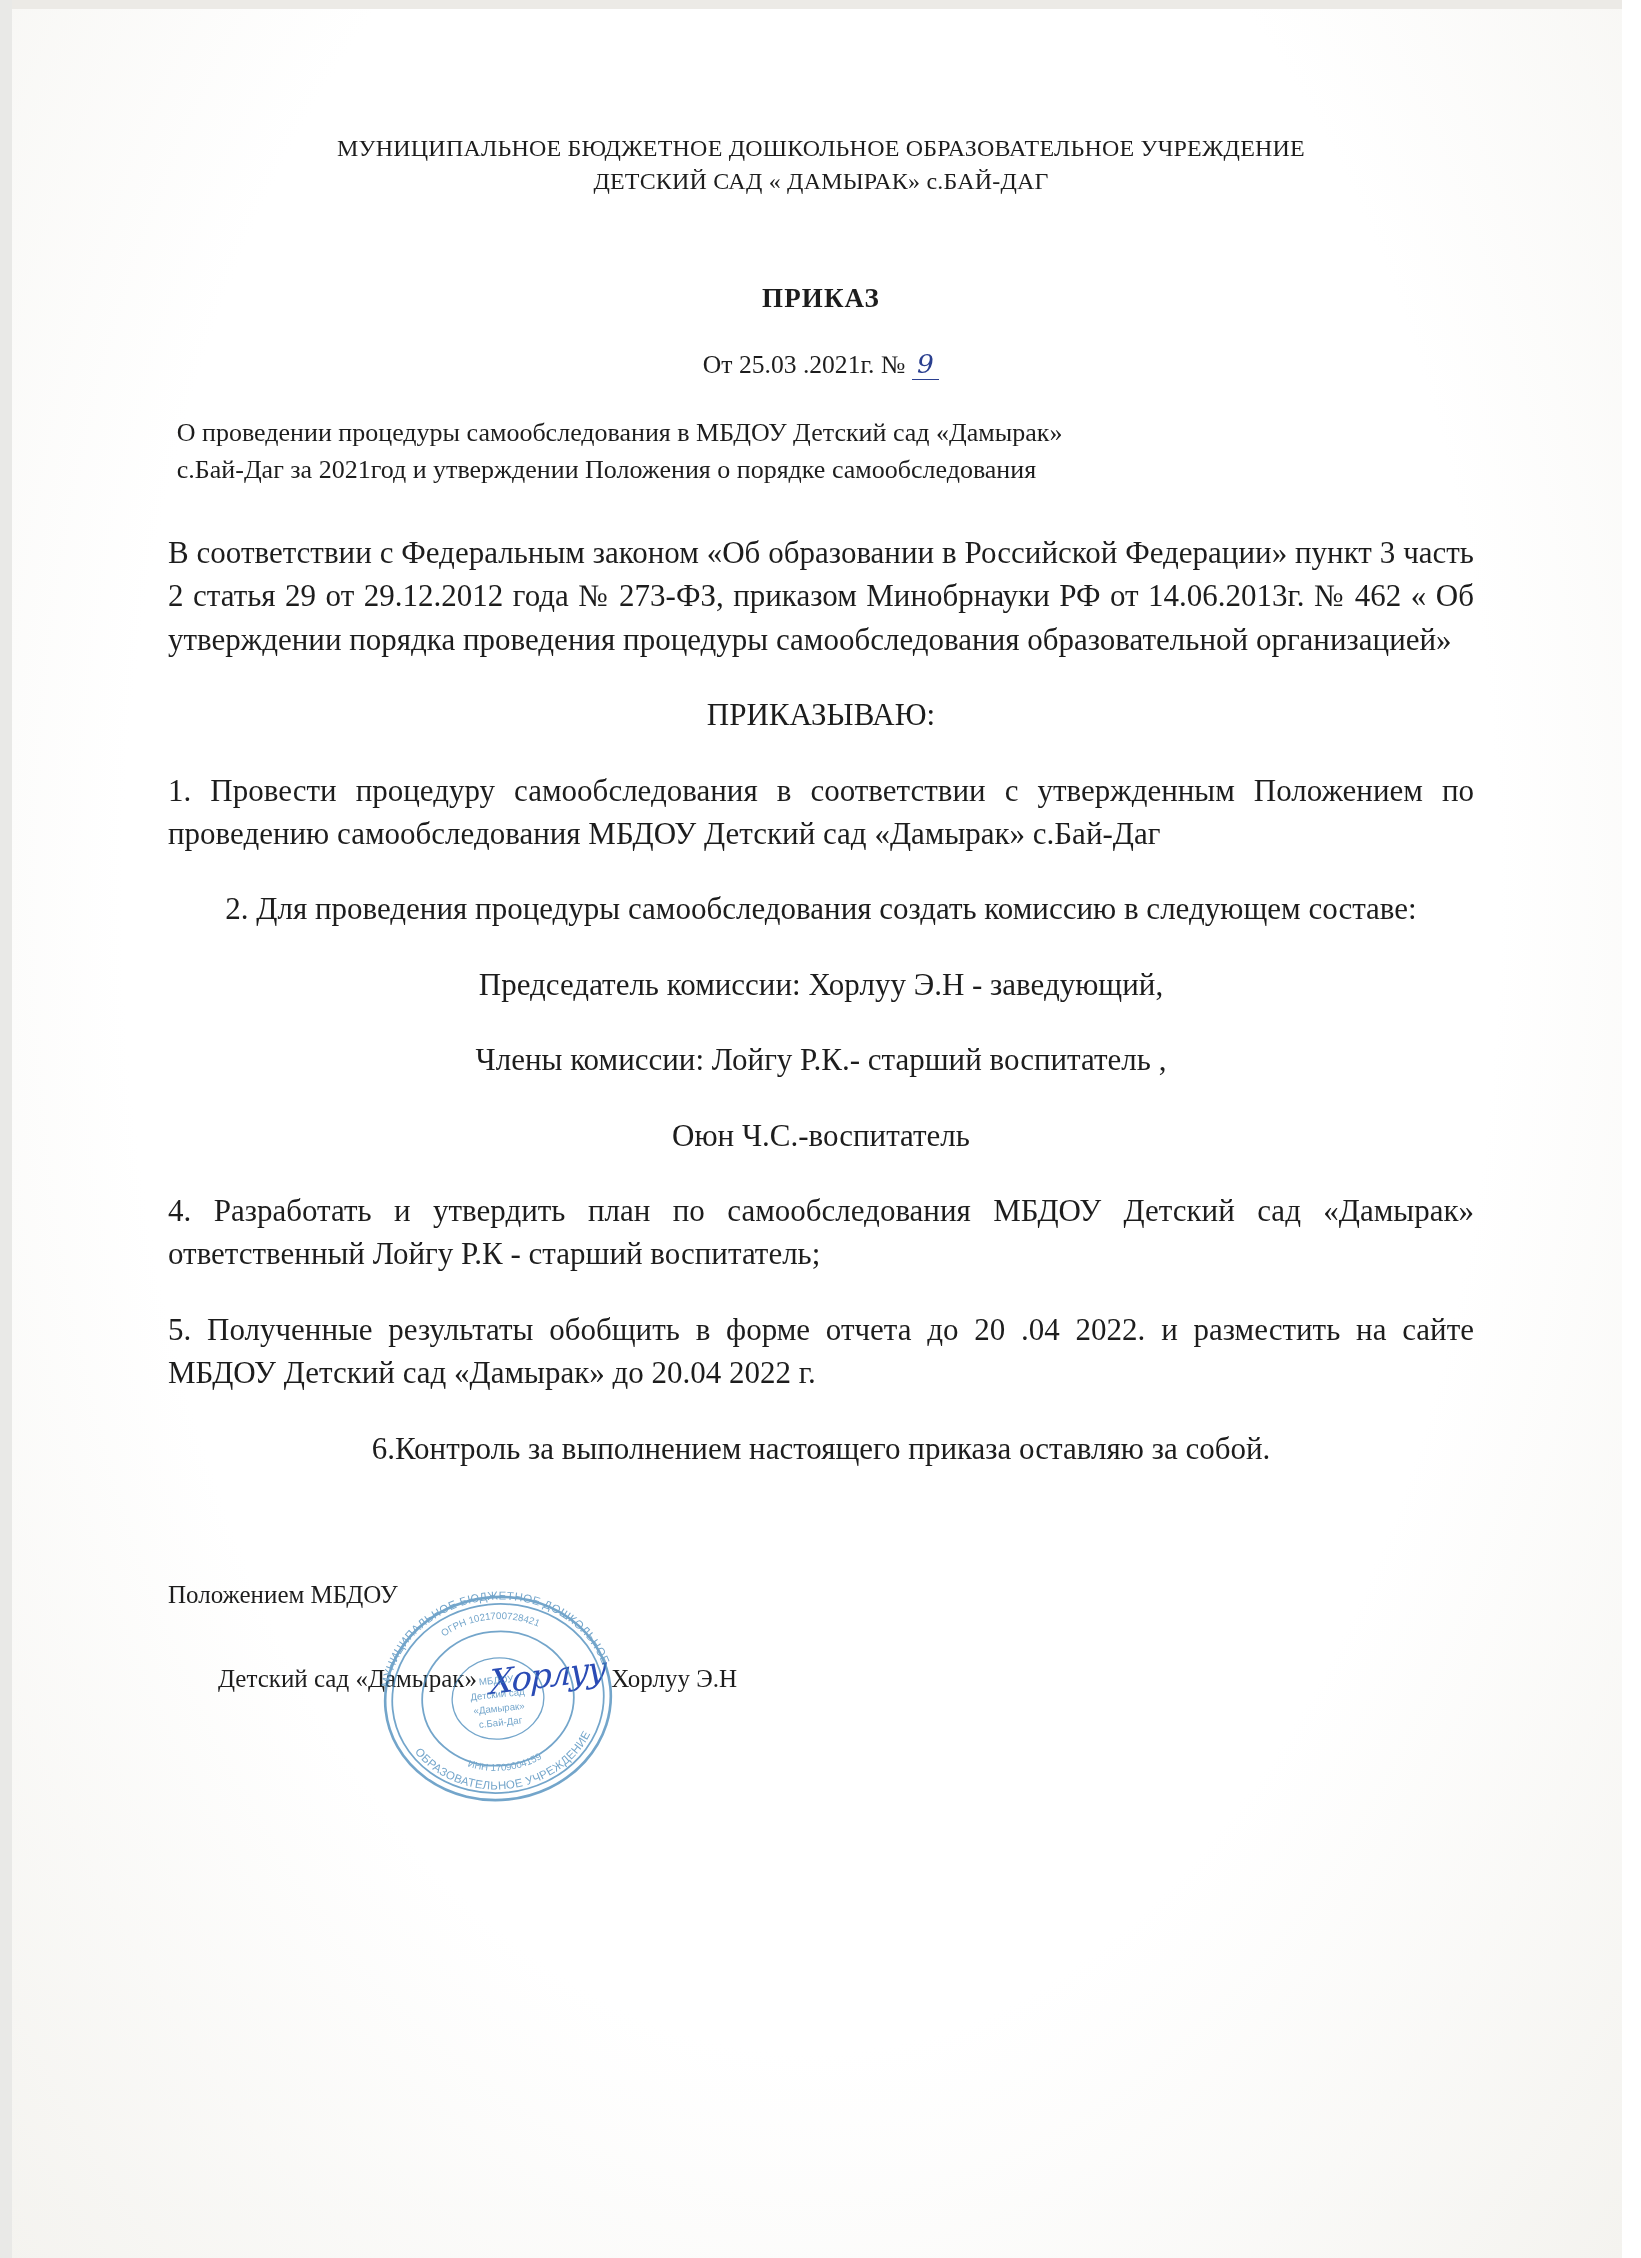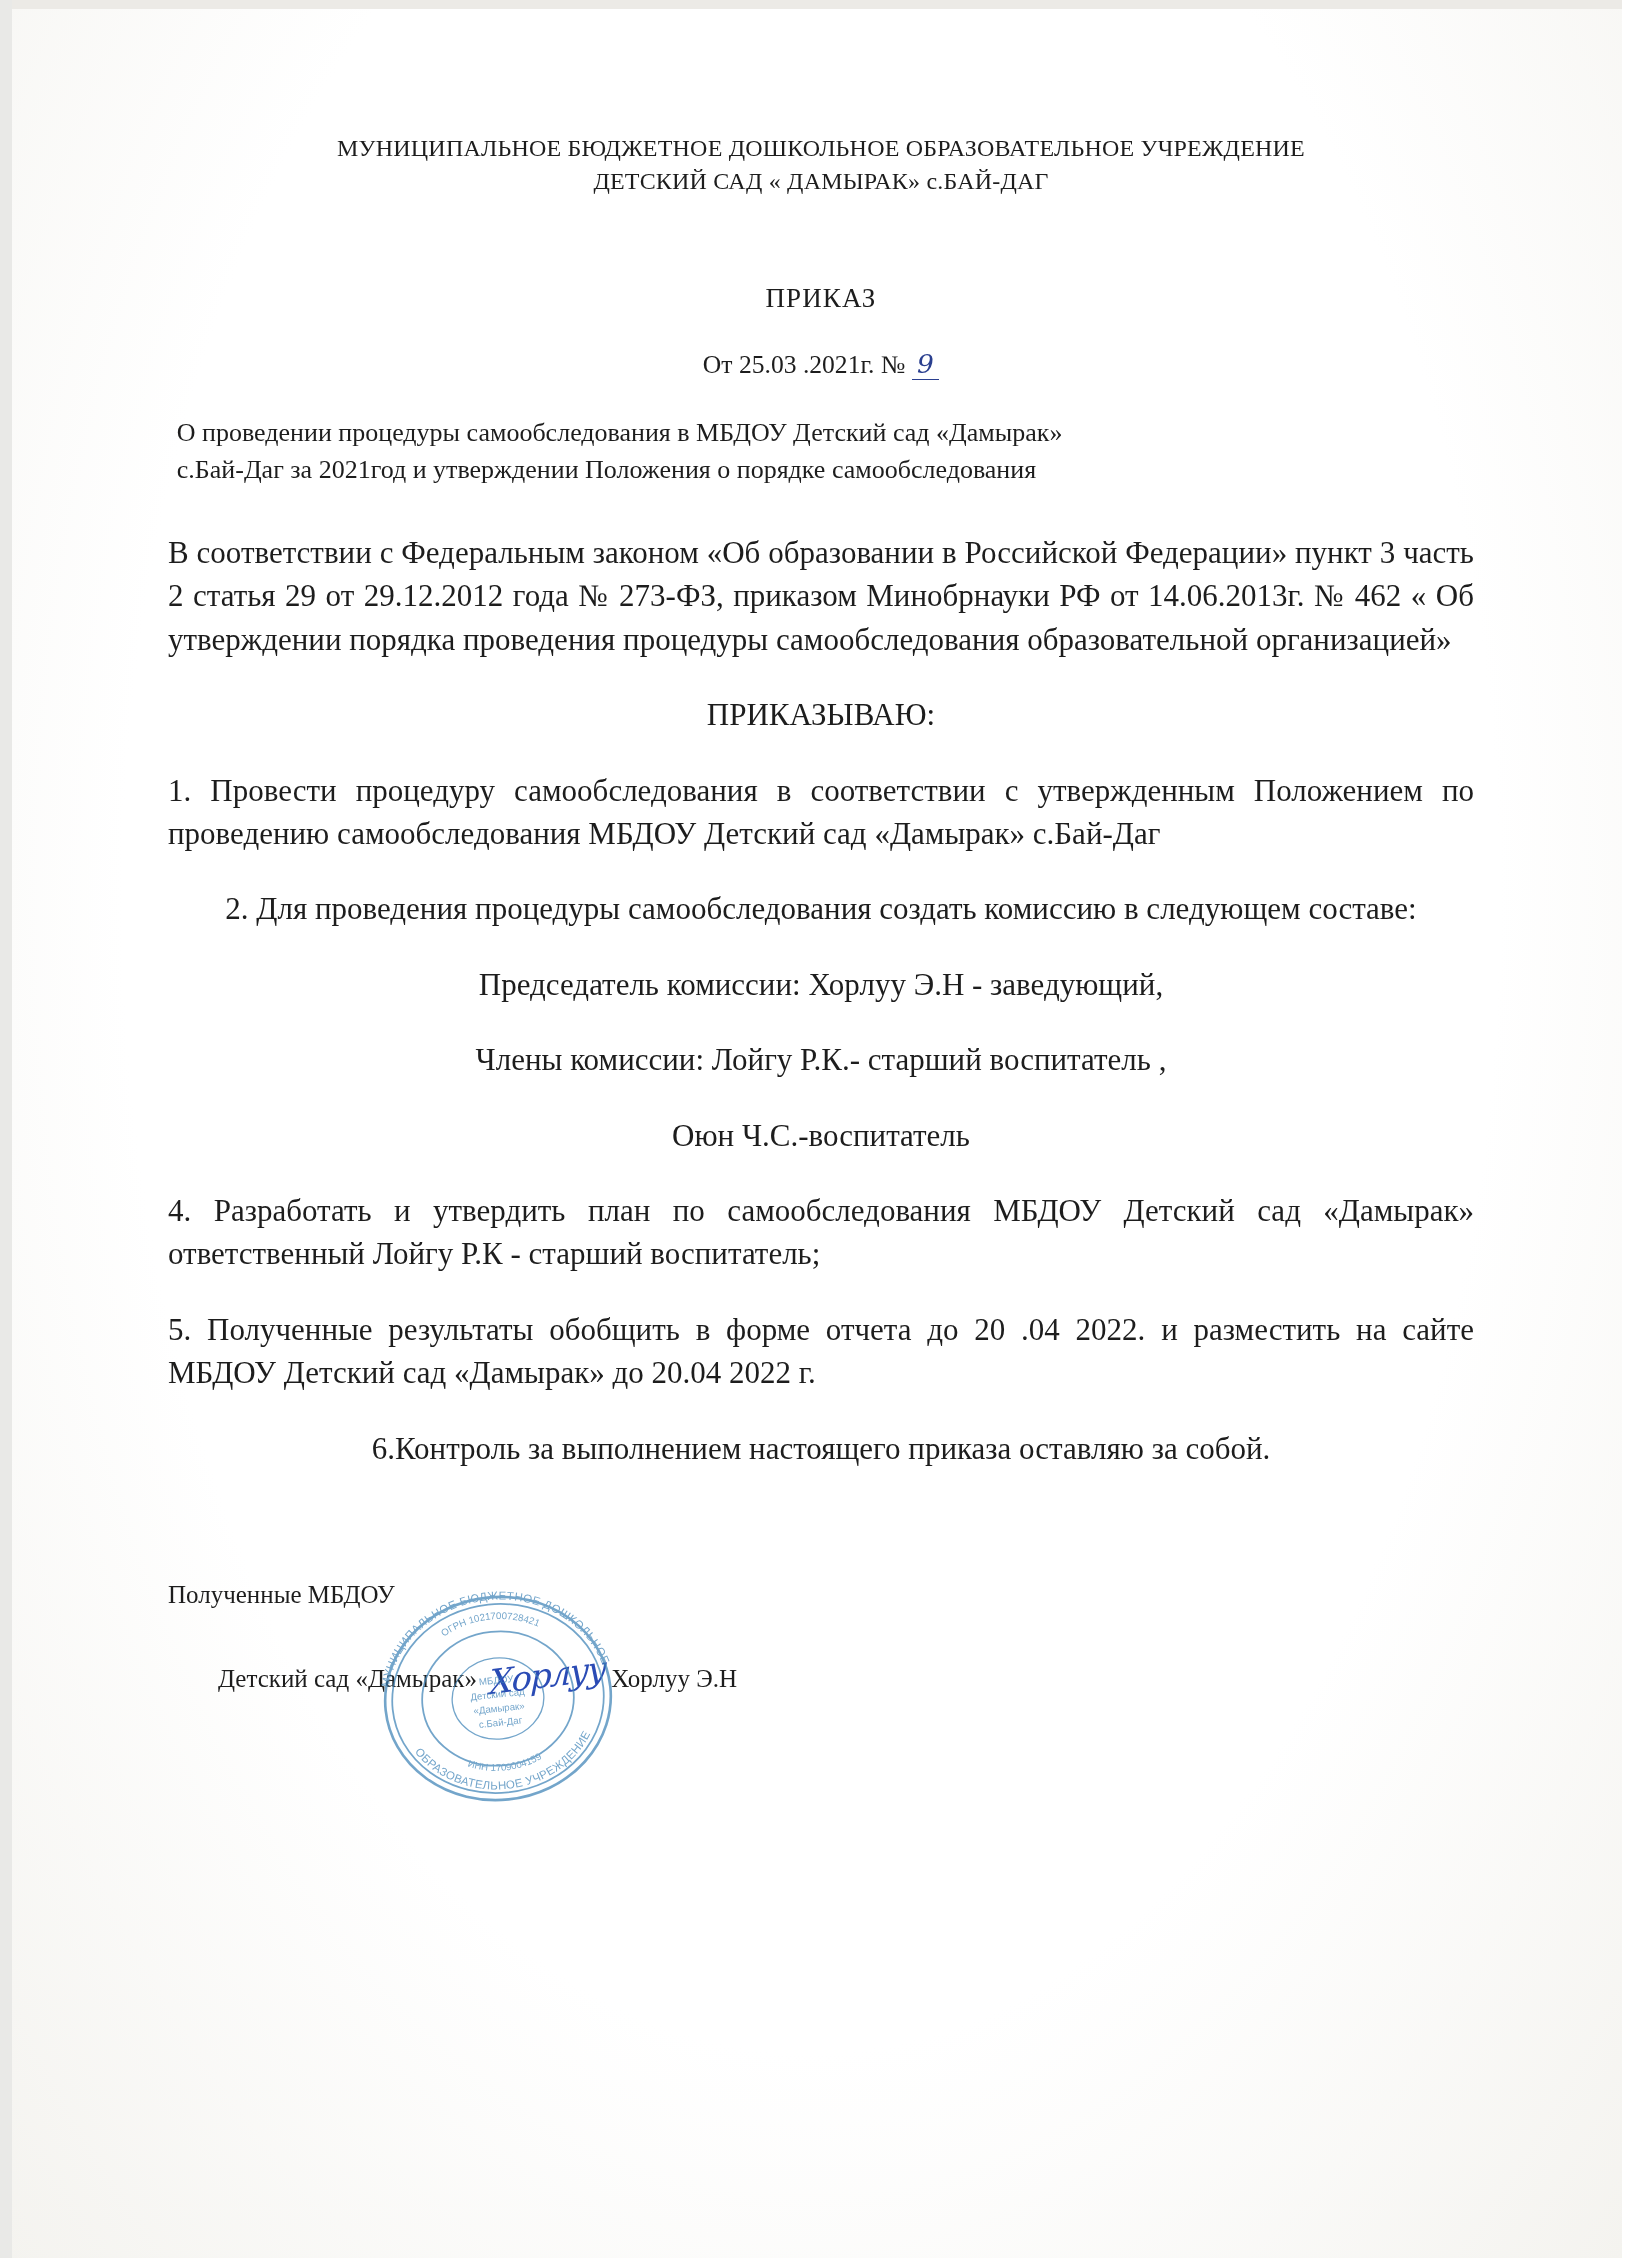--- a/index.html
+++ b/index.html
@@ -36,21 +36,21 @@
     width: 1306px;
   }
   .org-title {
     text-align: center;
     font-size: 24px;
     line-height: 1.38;
     letter-spacing: 0.2px;
   }
   .doc-kind {
     text-align: center;
-    font-weight: normal;
+    font-weight: bold;
     font-size: 27px;
     margin-top: 85px;
     letter-spacing: 1.1px;
   }
   .doc-date-row {
     text-align: center;
     font-size: 25.6px;
     margin-top: 34px;
   }
   .doc-number-hand {
@@ -155,21 +155,21 @@
     <p class="body-par">1. Провести процедуру самообследования в соответствии с утвержденным Положением по проведению самообследования МБДОУ Детский сад  «Дамырак» с.Бай-Даг</p>
     <p class="body-par no-just">2. Для проведения процедуры самообследования создать комиссию в следующем составе:</p>
     <p class="body-par no-just">Председатель комиссии:  Хорлуу Э.Н - заведующий,</p>
     <p class="body-par no-just">Члены комиссии:  Лойгу Р.К.- старший воспитатель ,</p>
     <p class="body-par no-just">Оюн Ч.С.-воспитатель</p>
     <p class="body-par">4. Разработать и утвердить план по самообследования МБДОУ Детский сад «Дамырак» ответственный  Лойгу Р.К - старший воспитатель;</p>
     <p class="body-par">5. Полученные результаты обобщить в форме отчета до  20 .04 2022. и разместить на сайте МБДОУ Детский сад «Дамырак»   до  20.04 2022 г.</p>
     <p class="body-par no-just">6.Контроль за выполнением настоящего приказа оставляю за собой.</p>
 
     <div class="sign-block">
-      <div class="sign-line">Полученные МБДОУ</div>
+      <div class="sign-line">Положением МБДОУ</div>
       <div class="sign-line">
         <span>Детский сад «Дамырак»</span><span class="handsign">Хорлуу</span><span>Хорлуу Э.Н</span>
       </div>
     </div>
 
   </div>
 
   <div class="stamp">
     <svg viewBox="0 0 340 250" xmlns="http://www.w3.org/2000/svg" aria-hidden="true">
       <defs>

